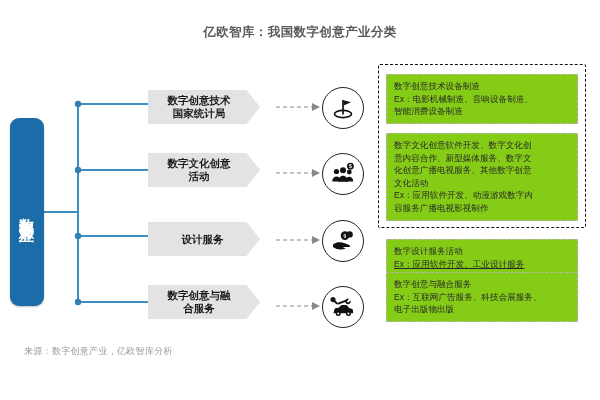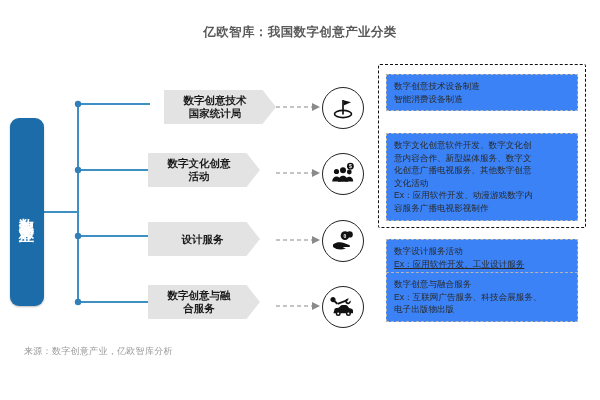--- a/index.html
+++ b/index.html
@@ -45,21 +45,21 @@
     position:absolute;
     width:112px;height:34px;
     background:#e3e3e3;
     display:flex;align-items:center;justify-content:center;
     text-align:center;
     color:#1a1a1a;font-weight:bold;font-size:10.5px;line-height:13px;
     clip-path:polygon(0 0, 88% 0, 100% 50%, 88% 100%, 0 100%);
     padding-right:10px;
     box-sizing:border-box;
   }
-  .chev.c1{left:164px;top:90px;}
+  .chev.c1{left:148px;top:90px;}
   .chev.c2{left:148px;top:153px;}
   .chev.c3{left:148px;top:222px;padding-left:7px;}
   .chev.c4{left:148px;top:285px;text-align:center;}
 
   
   .iconc{
     position:absolute;left:322px;
     width:40px;height:40px;border-radius:50%;
     border:1.4px solid #222;
     background:#fff;
@@ -81,21 +81,21 @@
   }
 
   
   .desc{
     position:absolute;left:386px;
     width:192px;
     border:1px dashed #b6b6b6;
     box-sizing:border-box;
     padding:5px 6px 5px 7px;
     font-size:8.6px;line-height:12.6px;color:#2a2a2a;
-    background:#3b82f6;
+    background:#84cc16;
   }
   .desc.d1{top:74px;}
   .desc.d2{top:133px;}
   .desc.d3{top:239px;}
   .desc.d4{top:272px;}
   .desc .ln{white-space:pre-wrap;}
   .desc .ul{text-decoration:underline;}
 
   
   .source{
@@ -208,20 +208,21 @@
       <circle cx="18.4" cy="19.6" r="2.5" fill="#111"></circle>
       <circle cx="8.2" cy="19.6" r="1" fill="#fff"></circle>
       <circle cx="18.4" cy="19.6" r="1" fill="#fff"></circle>
     </svg>
   </div>
 
   <div class="groupbox"></div>
 
   <div class="desc d1">
     <div class="ln">数字创意技术设备制造</div>
+    <div class="ln">Ex：电影机械制造、音响设备制造、</div>
     <div class="ln">智能消费设备制造</div>
   </div>
 
   <div class="desc d2">
     <div class="ln">数字文化创意软件开发、数字文化创</div>
     <div class="ln">意内容合作、新型媒体服务、数字文</div>
     <div class="ln">化创意广播电视服务、其他数字创意</div>
     <div class="ln">文化活动</div>
     <div class="ln">Ex：应用软件开发、动漫游戏数字内</div>
     <div class="ln">容服务广播电视影视制作</div>

